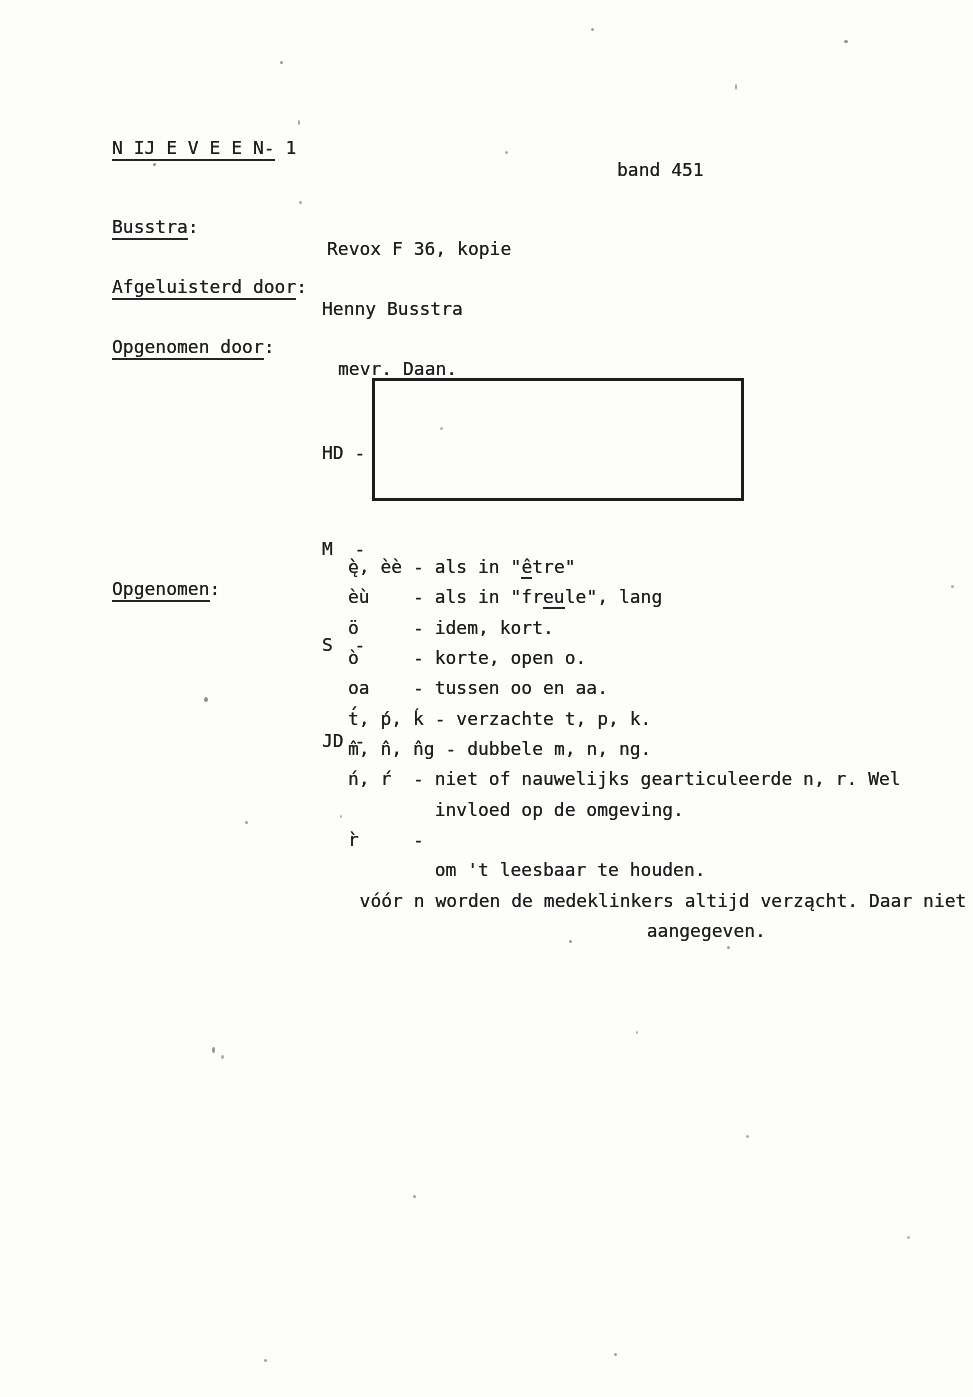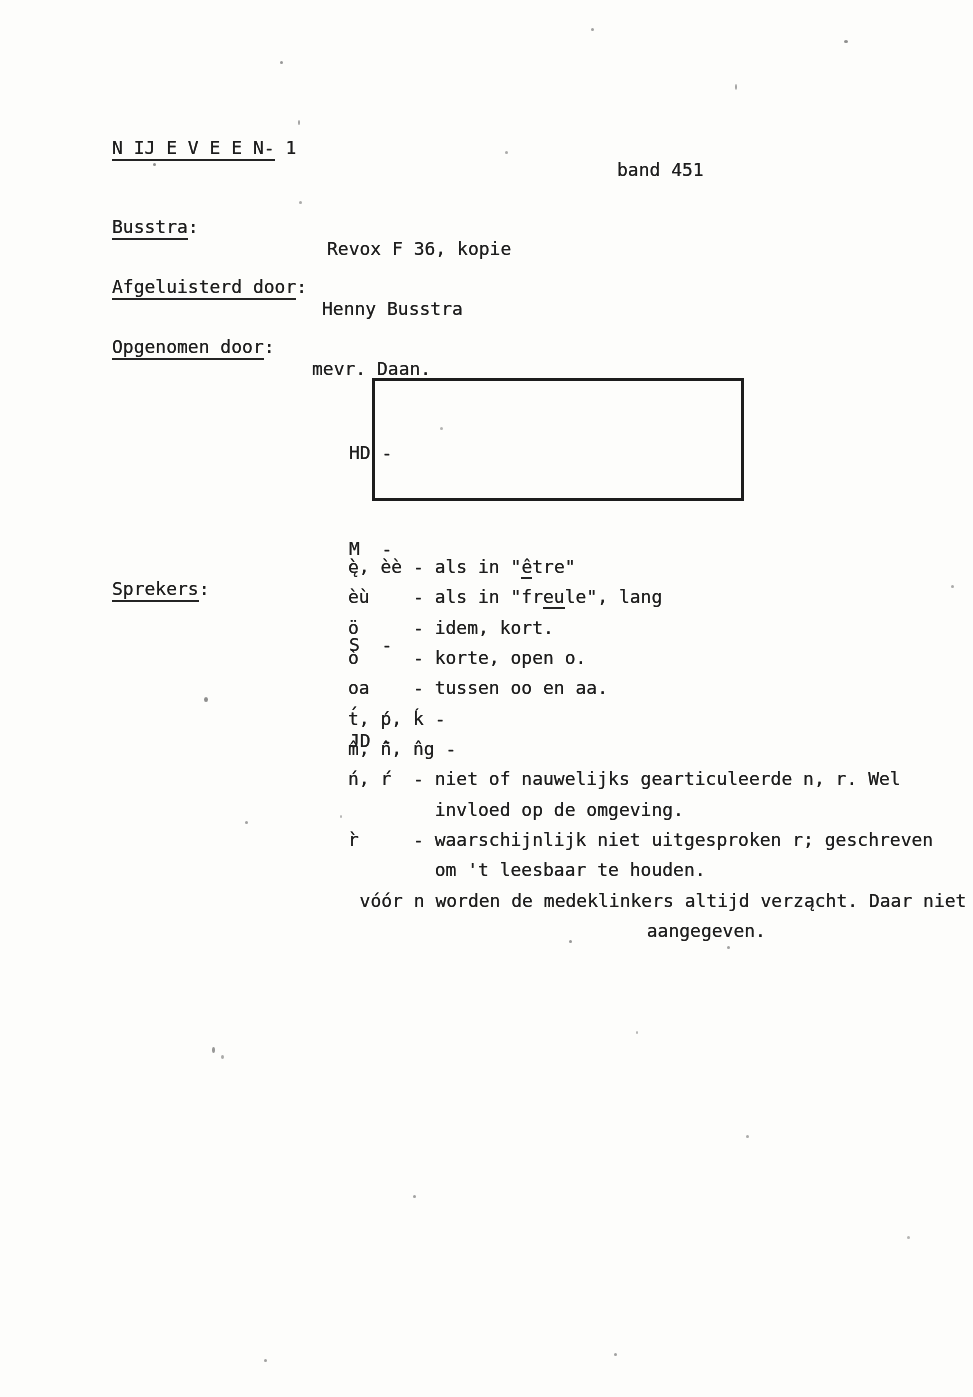--- a/index.html
+++ b/index.html
@@ -12,21 +12,21 @@
     color:#1d1d1d;
     text-shadow:0 0 0.6px rgba(25,25,25,0.85);
     overflow:hidden;
   }
   .line{position:absolute;left:0;width:100%;line-height:22px;white-space:pre;}
   .lbl{position:absolute;left:112px;white-space:pre;}
   .val{position:absolute;white-space:pre;}
   .u{border-bottom:2px solid #242424;padding-bottom:1px;}
   .iu{border-bottom:2px solid #242424;}
   
-  .speakers{position:absolute;left:349px;top:373px;line-height:32px;white-space:pre;}
+  .speakers{position:absolute;left:322px;top:373px;line-height:32px;white-space:pre;}
   .speaker-box{position:absolute;left:372px;top:378px;width:366px;height:117px;border:3px solid #1d1d1d;background:transparent;}
   
   .spelling-rows{position:absolute;left:330px;top:552px;width:630px;margin-left:18px;}
   .srow{display:flex;height:30.35px;line-height:30.35px;}
   .srow.full{display:block;white-space:pre;text-align:center;}
   .srow.indent{padding-left:8ch;}
   .sym{flex:none;min-width:5ch;white-space:pre;}
   .dsh{flex:none;width:1ch;margin-left:1ch;white-space:pre;}
   .desc{flex:none;margin-left:1ch;white-space:pre;}
   
@@ -47,33 +47,33 @@
     <span class="val" style="left:327px">Revox F 36, kopie</span>
   </div>
 
   <div class="line" style="top:254px">
     <span class="lbl"><span class="u">Afgeluisterd door</span><span>:</span></span>
     <span class="val" style="left:322px">Henny Busstra</span>
   </div>
 
   <div class="line" style="top:314px">
     <span class="lbl"><span class="u">Opgenomen door</span><span>:</span></span>
-    <span class="val" style="left:312px">mevr. Daan.</span>
+    <span class="val" style="left:338px">mevr. Daan.</span>
   </div>
 
   <div class="speakers">
     <div>HD -</div>
     <div>M  -</div>
     <div>S  -</div>
     <div>JD -</div>
   </div>
   <div class="speaker-box"></div>
 
   <div class="line" style="top:556px">
-    <span class="lbl"><span class="u">Sprekers</span><span>:</span></span>
+    <span class="lbl"><span class="u">Opgenomen</span><span>:</span></span>
   </div>
   <div class="spelling-rows">
       <div class="srow">
         <span class="sym">ę̀, èè</span>
         <span class="dsh">-</span>
         <span class="desc"><span>als in "</span><span class="iu">ê</span><span>tre"</span></span>
       </div>
       <div class="srow">
         <span class="sym">èù</span>
         <span class="dsh">-</span>
@@ -90,39 +90,40 @@
         <span class="desc"><span>korte, open o.</span></span>
       </div>
       <div class="srow">
         <span class="sym">oa</span>
         <span class="dsh">-</span>
         <span class="desc"><span>tussen oo en aa.</span></span>
       </div>
       <div class="srow">
         <span class="sym">t́, ṕ, ḱ</span>
         <span class="dsh">-</span>
+        <span class="desc"><span>verzachte t, p, k.</span></span>
       </div>
       <div class="srow">
         <span class="sym">m̂, n̂, n̂g</span>
         <span class="dsh">-</span>
+        <span class="desc"><span>dubbele m, n, ng.</span></span>
       </div>
       <div class="srow">
         <span class="sym">ń, ŕ</span>
         <span class="dsh">-</span>
         <span class="desc"><span>niet of nauwelijks gearticuleerde n, r. Wel</span></span>
       </div>
       <div class="srow">
         <span class="sym"></span>
         <span class="dsh"></span>
         <span class="desc"><span>invloed op de omgeving.</span></span>
       </div>
       <div class="srow">
         <span class="sym">r̀</span>
         <span class="dsh">-</span>
-        <span class="desc"><span>waarschijnlijk niet uitgesproken r; geschreven</span></span>
       </div>
       <div class="srow">
         <span class="sym"></span>
         <span class="dsh"></span>
         <span class="desc"><span>om 't leesbaar te houden.</span></span>
       </div>
       <div class="srow full">vóór n worden de medeklinkers altijd verzącht. Daar niet</div>
       <div class="srow full indent">aangegeven.</div>
     </div>
 

